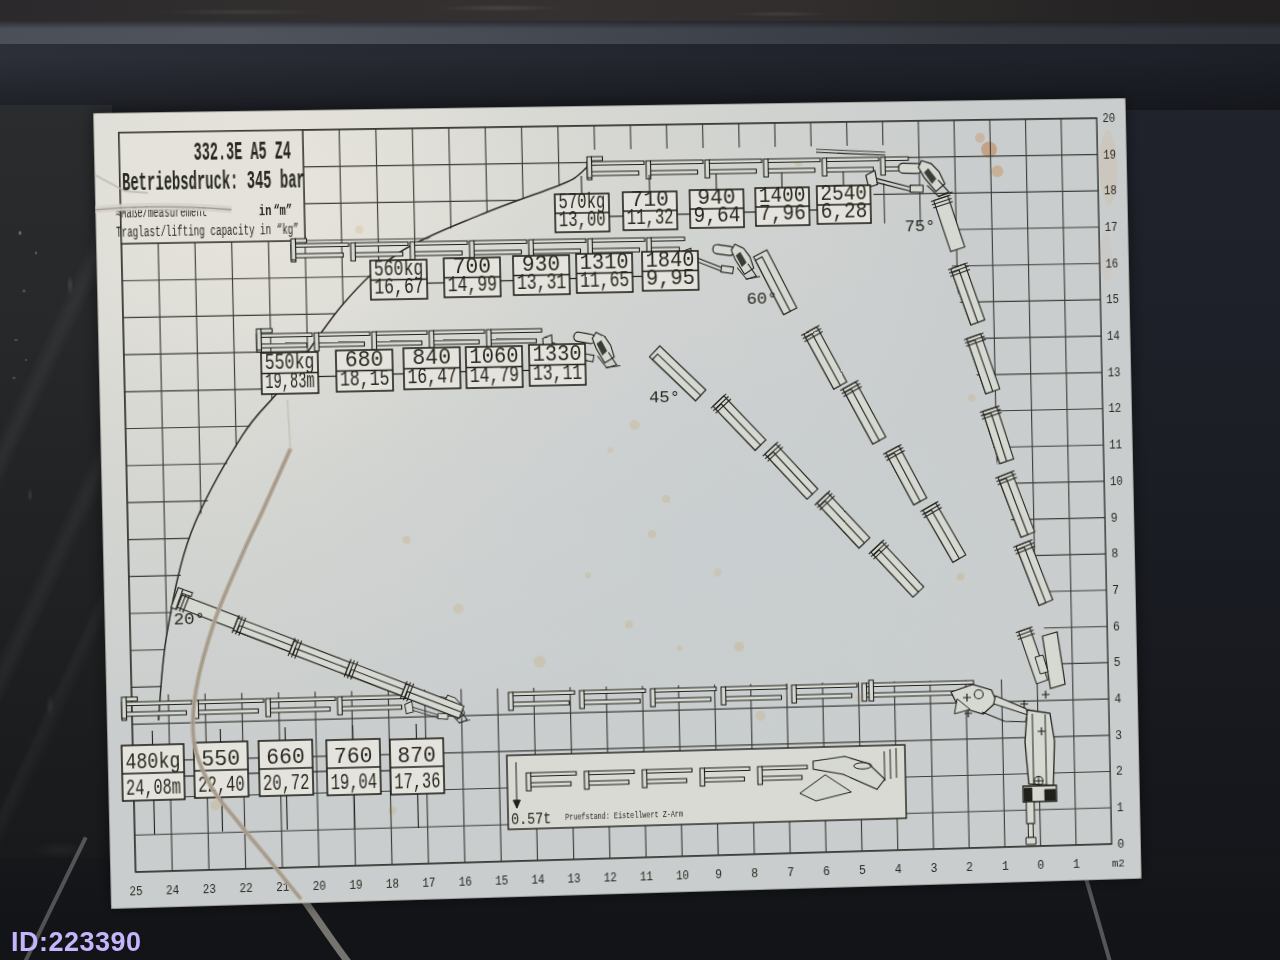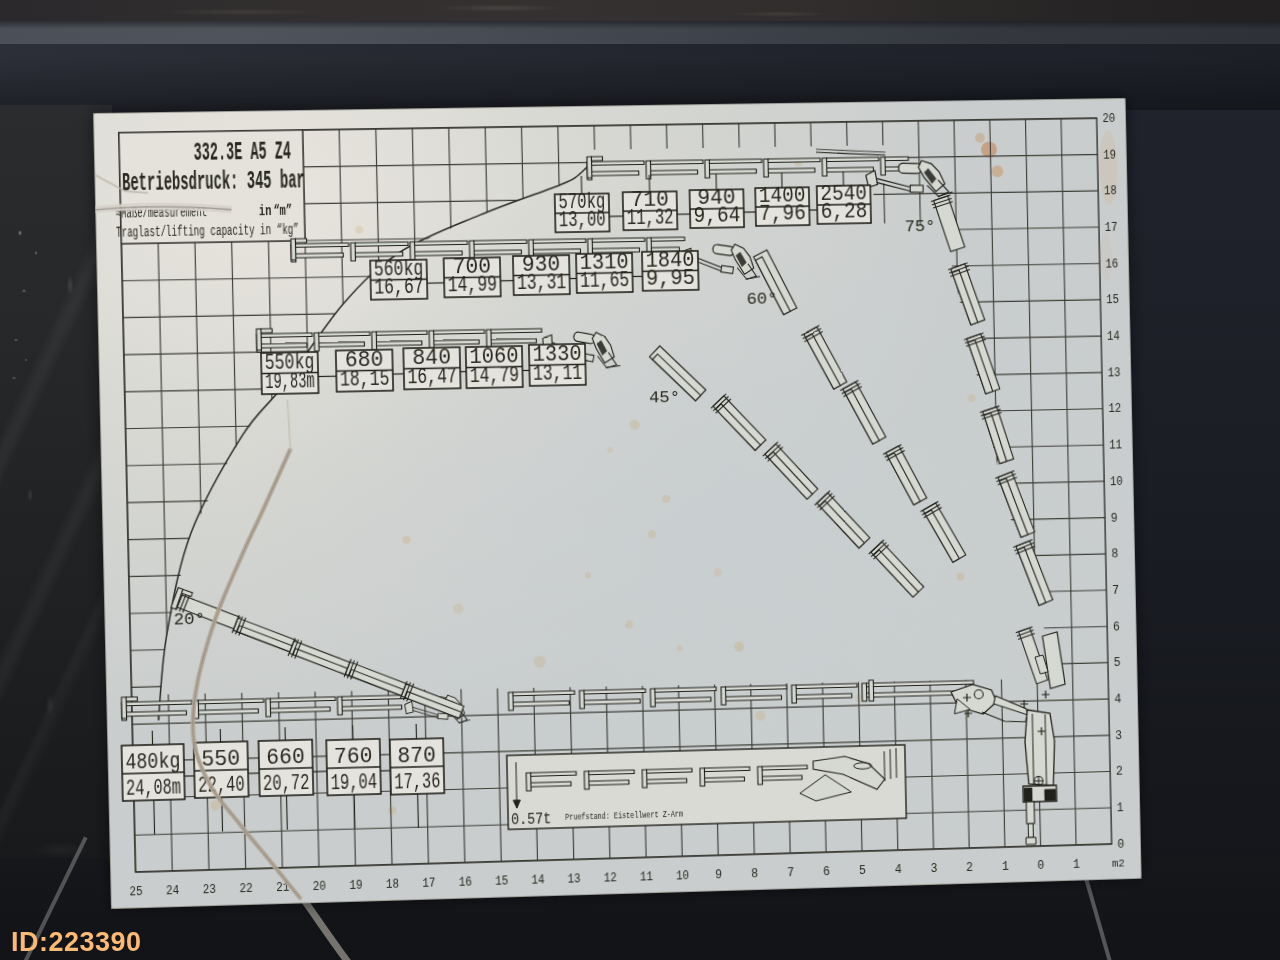--- a/index.html
+++ b/index.html
@@ -9,21 +9,21 @@
 .topdark { position:absolute; left:0; top:44px; width:1280px; height:68px; background:linear-gradient(90deg,#2c2f38 0%,#282b33 22%,#24272f 45%,#20232b 68%,#1e2129 88%,#1c1f26 100%); }
 .topdark:after { content:""; position:absolute; inset:0; background:linear-gradient(180deg, rgba(0,0,0,0) 20%, rgba(8,9,12,0.4) 100%); }
 .leftm { position:absolute; left:0; top:105px; width:112px; height:855px; background:linear-gradient(180deg,#2b2c2e 0%,#27282a 25%,#202123 55%,#181a1c 85%,#141517 100%); }
 .leftm:after { content:""; position:absolute; inset:0; background:radial-gradient(ellipse 3px 4px at 20px 128px, rgba(200,204,200,0.55), transparent 70%), radial-gradient(ellipse 2px 3px at 36px 148px, rgba(200,204,200,0.5), transparent 70%), radial-gradient(ellipse 3px 3px at 24px 186px, rgba(200,204,200,0.4), transparent 70%), radial-gradient(ellipse 5px 14px at 70px 180px, rgba(150,155,150,0.22), transparent 70%), radial-gradient(ellipse 4px 10px at 30px 390px, rgba(150,155,150,0.2), transparent 70%), radial-gradient(ellipse 6px 16px at 50px 600px, rgba(140,145,140,0.14), transparent 70%), radial-gradient(ellipse 40px 12px at 60px 745px, rgba(120,124,120,0.10), transparent 70%), linear-gradient(115deg, transparent 0 30%, rgba(150,155,152,0.08) 32% 33%, transparent 35% 50%, rgba(150,155,152,0.07) 52% 53%, transparent 55% 64%, rgba(140,145,142,0.06) 65% 66%, transparent 68%); }
 .rightm { position:absolute; left:1100px; top:110px; width:180px; height:850px; background:linear-gradient(180deg,#20232c 0%,#1b1e25 40%,#16181d 75%,#141519 100%); }
 .botm { position:absolute; left:0; top:858px; width:1280px; height:102px; background:linear-gradient(180deg,#16171b 0%,#121317 100%); }
 .scr1 { position:absolute; left:1042px; top:732px; width:4px; height:250px; background:rgba(185,186,182,0.40); transform:rotate(-16deg); transform-origin:top left; border-radius:2px; }
 .scr2 { position:absolute; left:52px; top:830px; width:3.5px; height:145px; background:rgba(175,177,173,0.4); transform:rotate(26deg); }
 .speck1 { position:absolute; left:8px; top:330px; width:26px; height:60px; background:radial-gradient(ellipse 4px 2px at 8px 10px, rgba(190,192,188,0.5), transparent 60%),radial-gradient(ellipse 3px 2px at 18px 30px, rgba(190,192,188,0.4), transparent 60%),radial-gradient(ellipse 4px 3px at 6px 48px, rgba(190,192,188,0.35), transparent 60%); }
 .placard { position:absolute; left:0; top:0; width:1033px; height:790px; transform-origin:0 0; transform:matrix3d(1.021004, -0.012693, 0.000000, 0.000019, 0.023015, 1.009483, 0.000000, 0.000002, 0.000000, 0.000000, 1.000000, 0.000000, 93.000000, 113.000000, 0.000000, 1.000000); box-shadow:0 0 16px rgba(0,0,0,0.5); }
-.idtag { position:absolute; left:11px; top:927px; font-family:"Liberation Sans",sans-serif; font-weight:bold; font-size:27px; color:#fdba74; letter-spacing:0.5px; }
+.idtag { position:absolute; left:11px; top:927px; font-family:"Liberation Sans",sans-serif; font-weight:bold; font-size:27px; color:#c4b5fd; letter-spacing:0.5px; }
 </style></head><body>
 <div class="topbar"></div>
 <div class="topedge"></div>
 <div class="topdark"></div>
 <div class="leftm"></div>
 <div class="rightm"></div>
 <div class="botm"></div>
 <div class="scr1"></div>
 <div class="scr2"></div>
 <svg style="position:absolute;left:0;top:0" width="1280" height="960">

